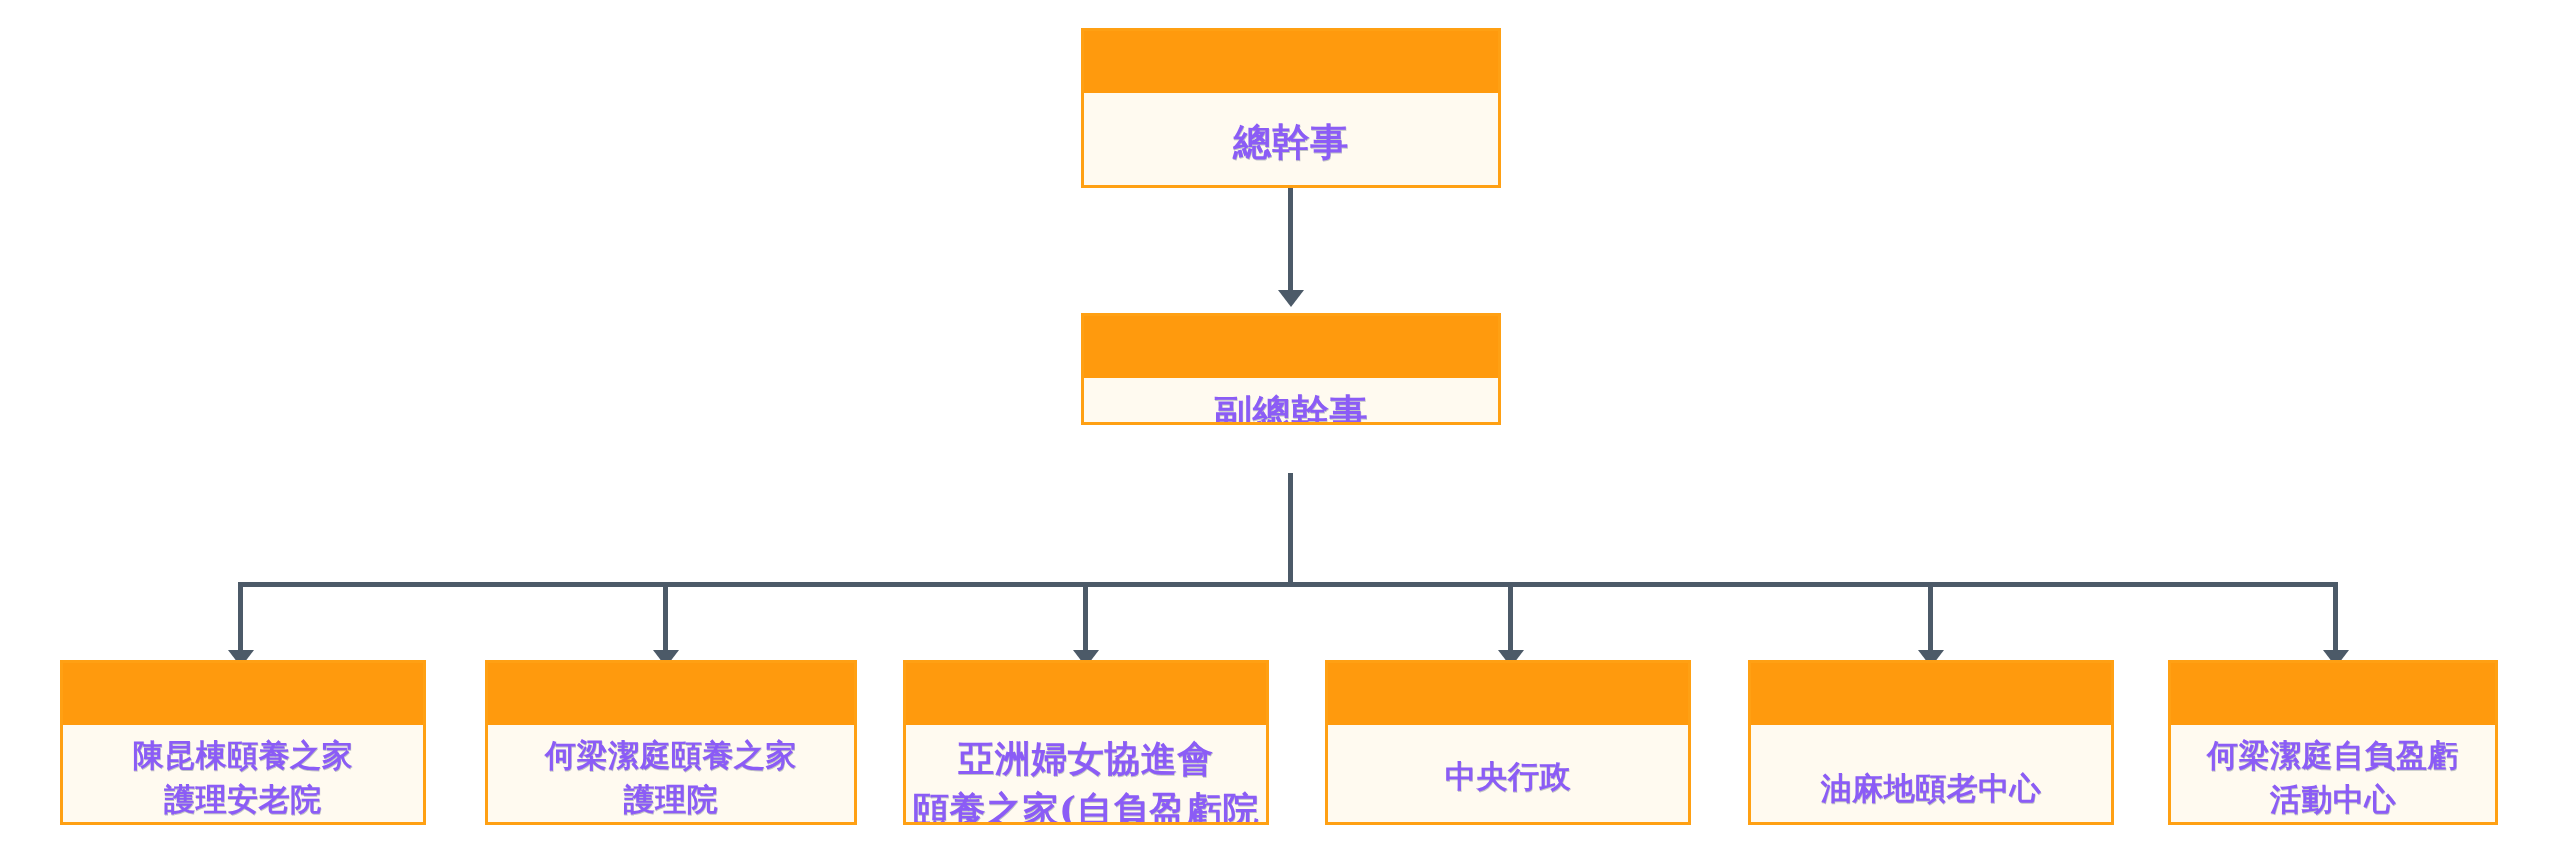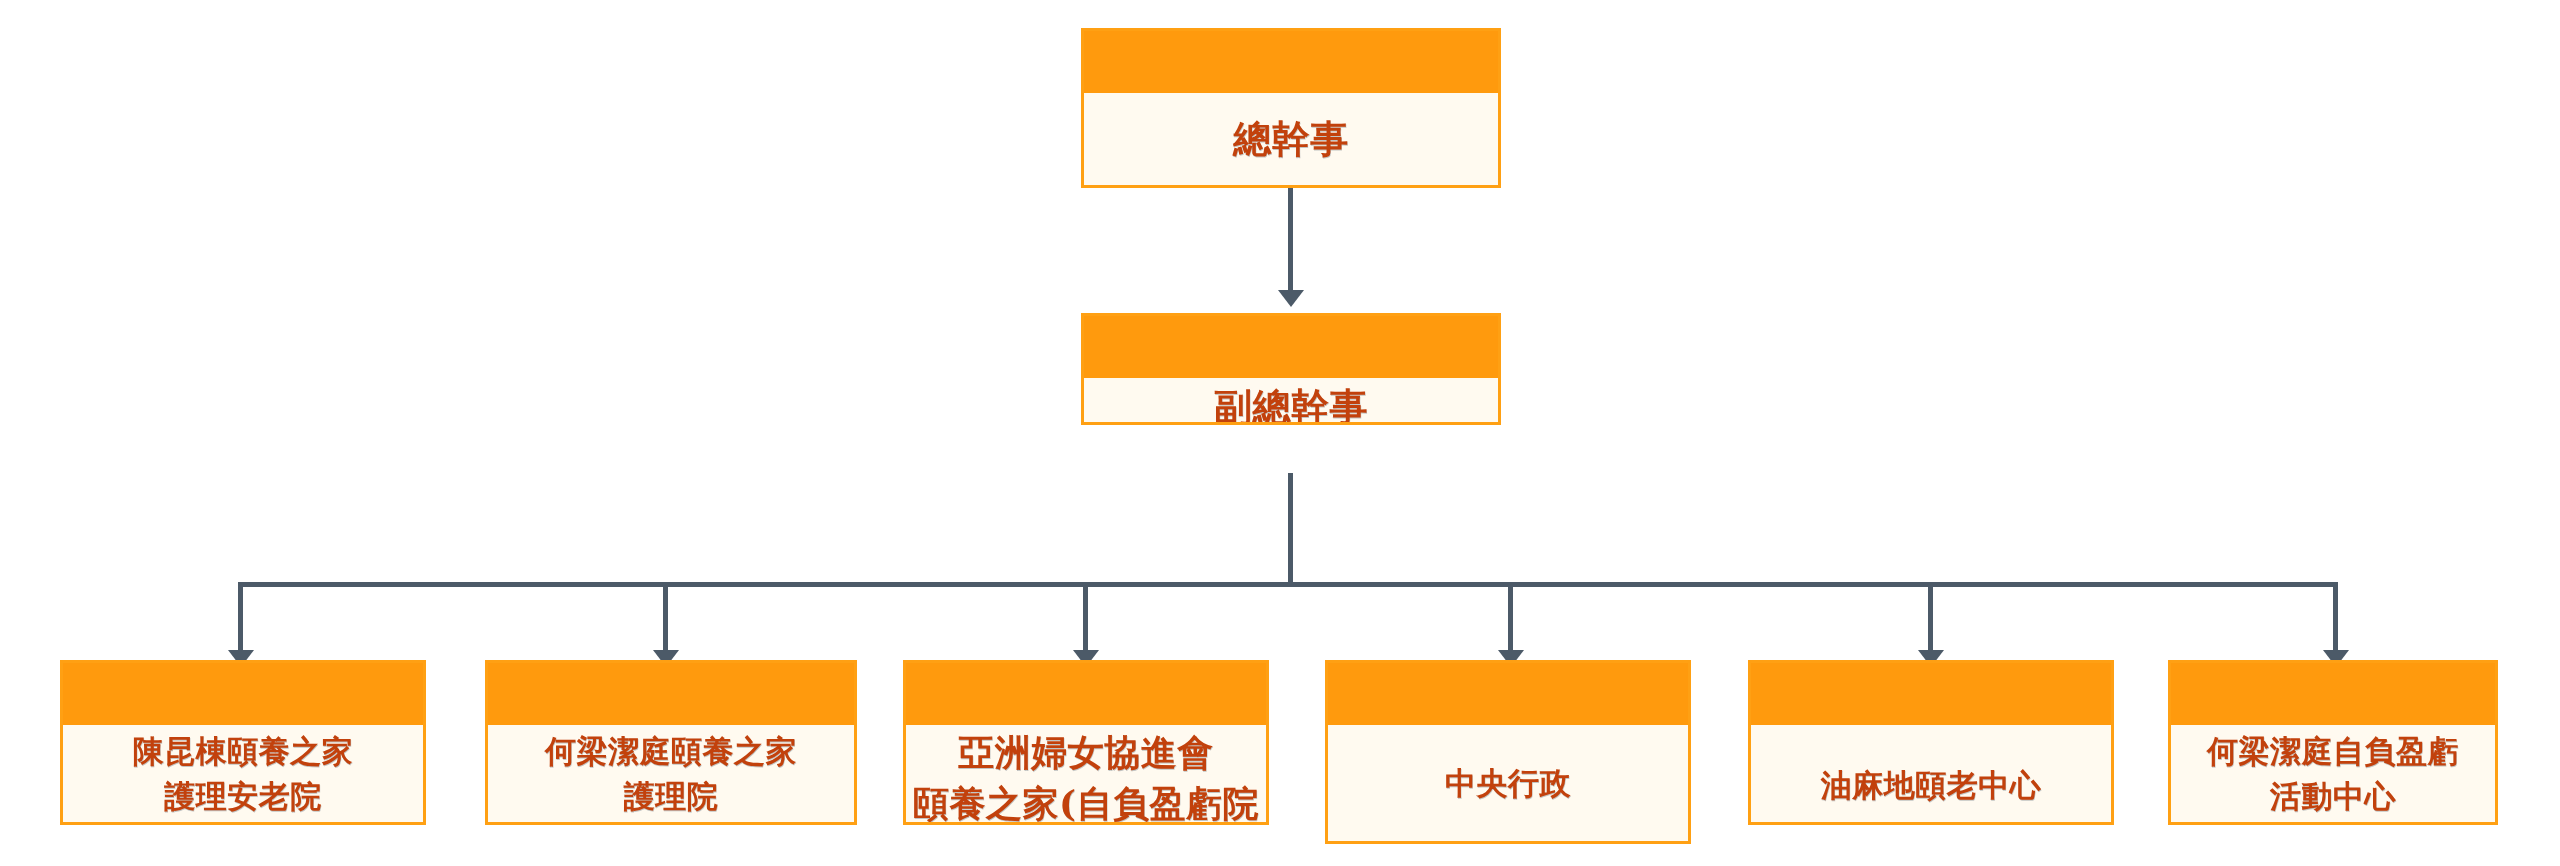--- a/index.html
+++ b/index.html
@@ -38,26 +38,27 @@
     flex: 1 1 auto;
     background: #fffaf0;
     display: flex;
     align-items: center;
     justify-content: center;
     text-align: center;
     padding: 2px 6px;
     box-sizing: border-box;
   }
   .node-label {
-    color: #c2410c;
+    color: #8b5cf6;
     font-weight: 700;
     line-height: 1.42;
     letter-spacing: 0.5px;
     white-space: pre-line;
     text-shadow: 0.6px 0.6px 0 rgba(120,130,140,0.45);
+    margin-top: 6px;
   }
 
   
   .node.level-top .node-header { height: 62px; }
   .node.level-top .node-label { font-size: 38px; }
 
   
   .node.level-leaf .node-header { height: 62px; }
   .node.level-leaf .node-label { font-size: 31px; }
   .node.level-leaf.wide .node-label { font-size: 36px; }
@@ -143,21 +144,21 @@
   </div>
 
   <div class="node level-leaf wide" style="left:903px; top:660px; width:366px; height:165px;">
     <div class="node-header"></div>
     <div class="node-body">
       <span class="node-label">亞洲婦女協進會
 頤養之家(自負盈虧院舍)</span>
     </div>
   </div>
 
-  <div class="node level-leaf" style="left:1325px; top:660px; width:366px; height:184px;">
+  <div class="node level-leaf" style="left:1325px; top:660px; width:366px; height:165px;">
     <div class="node-header"></div>
     <div class="node-body">
       <span class="node-label">中央行政</span>
     </div>
   </div>
 
   <div class="node level-leaf" style="left:1748px; top:660px; width:366px; height:165px;gap:24px;">
     <div class="node-header"></div>
     <div class="node-body">
       <span class="node-label">油麻地頤老中心</span>

